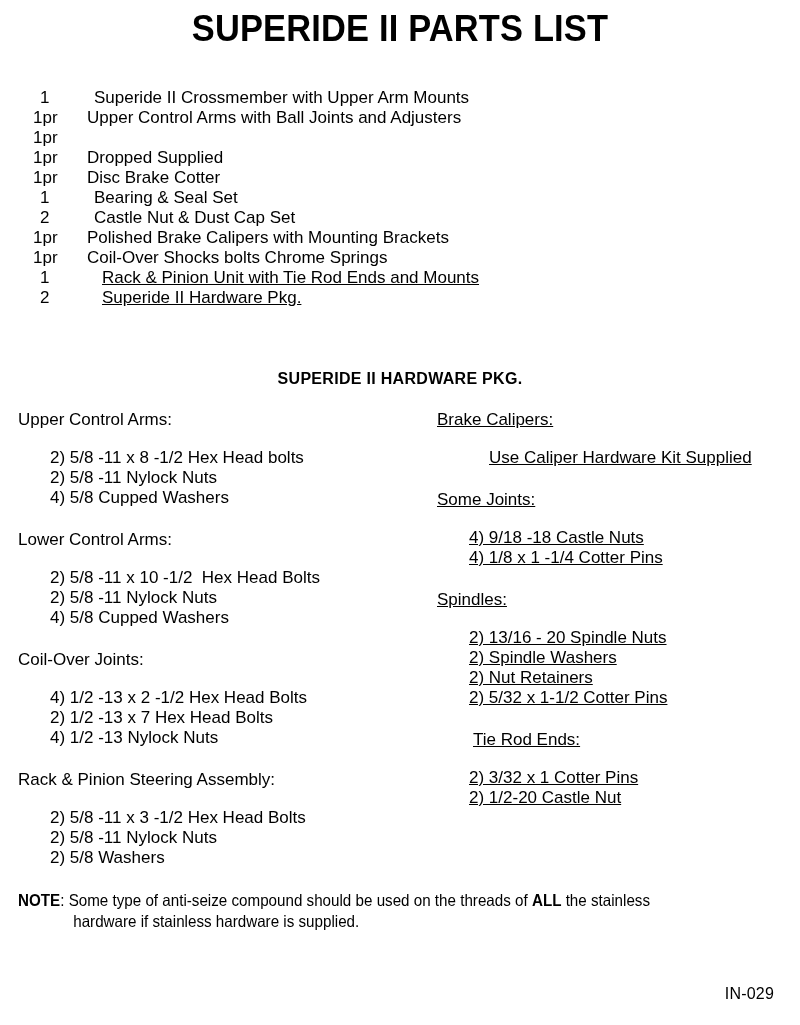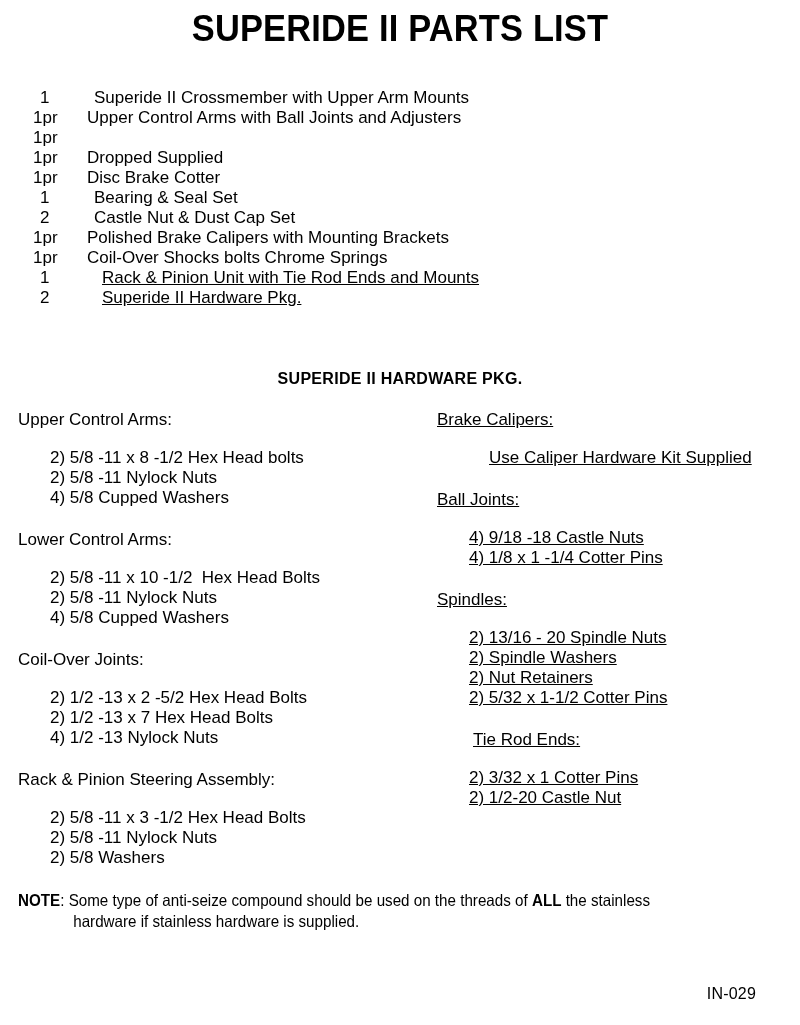--- a/index.html
+++ b/index.html
@@ -139,21 +139,21 @@
   }
   .note-strong { font-weight: bold; }
   .note-line2 {
     display: block;
     padding-left: 60px;
   }
 
   
   .footer-code {
     position: absolute;
-    right: 44px;
+    right: 26px;
     top: 985px;
     font-size: 16px;
     letter-spacing: 0.2px;
   }
 </style>
 </head>
 <body>
 
 <div class="page">
 
@@ -223,21 +223,21 @@
           <div class="group-items">
             <div class="group-item">2) 5/8 -11 x 10 -1/2  Hex Head Bolts</div>
             <div class="group-item">2) 5/8 -11 Nylock Nuts</div>
             <div class="group-item">4) 5/8 Cupped Washers</div>
           </div>
           <div class="group-spacer"></div>
         </div>
         <div class="group">
           <div class="group-title">Coil-Over Joints:</div>
           <div class="group-items">
-            <div class="group-item">2) 1/2 -13 x 2 -5/2 Hex Head Bolts</div>
+            <div class="group-item">4) 1/2 -13 x 2 -1/2 Hex Head Bolts</div>
             <div class="group-item">2) 1/2 -13 x 7 Hex Head Bolts</div>
             <div class="group-item">4) 1/2 -13 Nylock Nuts</div>
           </div>
           <div class="group-spacer"></div>
         </div>
         <div class="group">
           <div class="group-title">Rack &amp; Pinion Steering Assembly:</div>
           <div class="group-items">
             <div class="group-item">2) 5/8 -11 x 3 -1/2 Hex Head Bolts</div>
             <div class="group-item">2) 5/8 -11 Nylock Nuts</div>
@@ -248,21 +248,21 @@
       </div>
     <div class="col col-right">
         <div class="group indent-items-deep">
           <div class="group-title">Brake Calipers:</div>
           <div class="group-items">
             <div class="group-item">Use Caliper Hardware Kit Supplied</div>
           </div>
           <div class="group-spacer"></div>
         </div>
         <div class="group">
-          <div class="group-title">Ball Joints:</div>
+          <div class="group-title">Some Joints:</div>
           <div class="group-items">
             <div class="group-item">4) 9/18 -18 Castle Nuts</div>
             <div class="group-item">4) 1/8 x 1 -1/4 Cotter Pins</div>
           </div>
           <div class="group-spacer"></div>
         </div>
         <div class="group">
           <div class="group-title">Spindles:</div>
           <div class="group-items">
             <div class="group-item">2) 13/16 - 20 Spindle Nuts</div>

